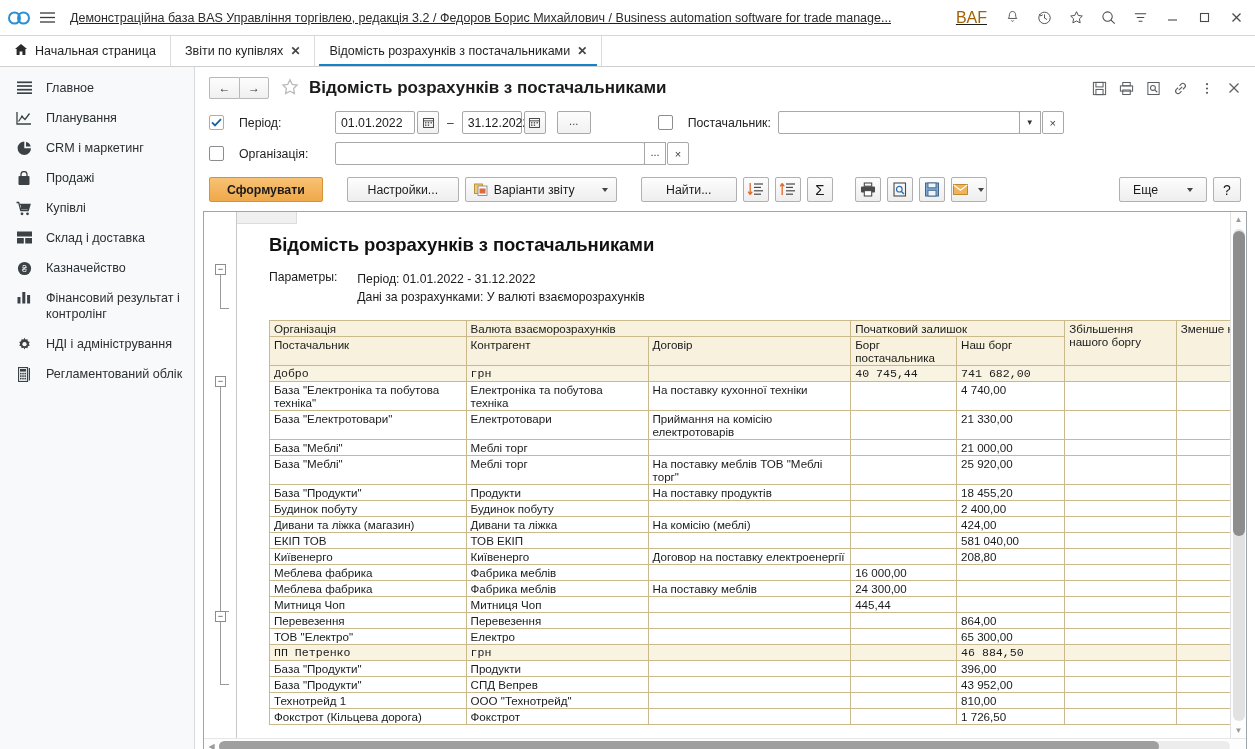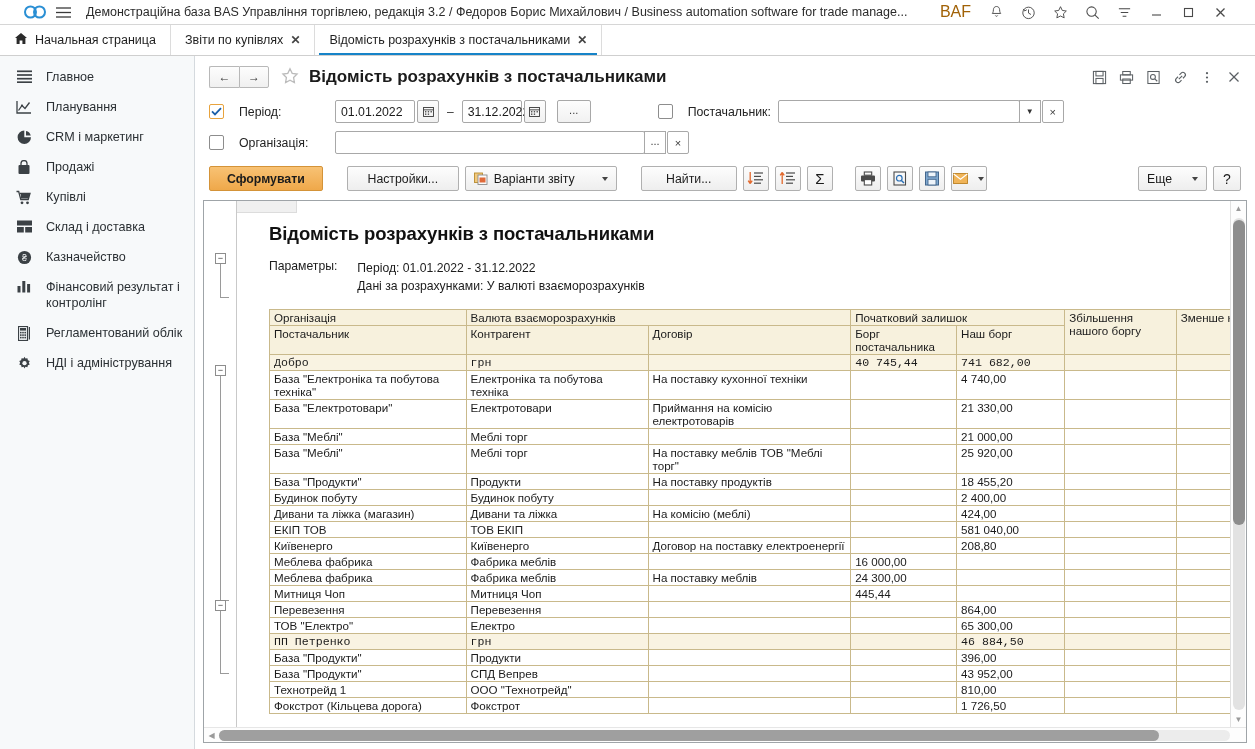--- a/index.html
+++ b/index.html
@@ -4,23 +4,24 @@
 <style>
   * { box-sizing: border-box; }
   html, body { margin:0; padding:0; }
   body {
     width:1255px; height:749px; overflow:hidden;
     font-family:"Liberation Sans", sans-serif;
     font-size:12px; color:#1f1f1f; background:#ffffff;
   }
   
   #titlebar {
-    height:25px; display:flex; align-items:center;
+    height:36px; display:flex; align-items:center;
     background:#ffffff; border-bottom:1px solid #d6d6d6;
-    padding:0 20px;
+    padding:0 4px;
+    text-decoration:underline;
   }
   .tb-logo { width:30px; display:flex; align-items:center; justify-content:center; color:#1f6fb5; }
   .tb-burger { width:26px; display:flex; align-items:center; justify-content:center; color:#3a3a3a; }
   #tb-title {
     margin-left:10px; font-size:12.5px; color:#2b2b2b; white-space:nowrap;
     overflow:hidden; text-overflow:ellipsis; flex:0 1 auto; max-width:860px;
   }
   #tb-right { margin-left:auto; display:flex; align-items:center; gap:2px; }
   .tb-icon {
     width:30px; height:24px; display:flex; align-items:center; justify-content:center;
@@ -338,48 +339,48 @@
         <svg width="14" height="13" viewBox="0 0 14 13">
             <rect x="0.5" y="6" width="3" height="6.5" fill="#3b4145"></rect>
             <rect x="5.3" y="1" width="3" height="11.5" fill="#3b4145"></rect>
             <rect x="10.1" y="4" width="3" height="8.5" fill="#3b4145"></rect>
           </svg>
       </span>
       <span>Фінансовий результат і контролінг</span>
     </div>
     <div class="side-item">
       <span class="side-ic">
+        <svg width="15" height="15" viewBox="0 0 16 16">
+            <path d="M8 0.8l1 1.9 2.1-.4.5 2.1 2 .8-1 1.9 1 1.9-2 .8-.5 2.1-2.1-.4-1 1.9-1-1.9-2.1.4-.5-2.1-2-.8 1-1.9-1-1.9 2-.8.5-2.1 2.1.4z" fill="#3b4145"></path>
+            <circle cx="8" cy="7.6" r="2.3" fill="#f7f9fa"></circle>
+          </svg>
+      </span>
+      <span>НДІ і адміністрування</span>
+    </div>
+    <div class="side-item">
+      <span class="side-ic">
         <svg width="13" height="15" viewBox="0 0 13 15">
             <rect x="0.5" y="0.5" width="9" height="14" fill="none" stroke="#3b4145" stroke-width="1.2"></rect>
             <rect x="2" y="2" width="6" height="2.6" fill="#3b4145"></rect>
             <g fill="#3b4145">
               <rect x="2" y="5.8" width="1.6" height="1.6"></rect>
               <rect x="4.2" y="5.8" width="1.6" height="1.6"></rect>
               <rect x="6.4" y="5.8" width="1.6" height="1.6"></rect>
               <rect x="2" y="8.3" width="1.6" height="1.6"></rect>
               <rect x="4.2" y="8.3" width="1.6" height="1.6"></rect>
               <rect x="6.4" y="8.3" width="1.6" height="1.6"></rect>
               <rect x="2" y="10.8" width="1.6" height="1.6"></rect>
               <rect x="4.2" y="10.8" width="1.6" height="1.6"></rect>
               <rect x="6.4" y="10.8" width="1.6" height="1.6"></rect>
             </g>
             <line x1="11.4" y1="1" x2="11.4" y2="13.6" stroke="#3b4145" stroke-width="1.2"></line>
           </svg>
       </span>
       <span>Регламентований облік</span>
     </div>
-    <div class="side-item">
-      <span class="side-ic">
-        <svg width="15" height="15" viewBox="0 0 16 16">
-            <path d="M8 0.8l1 1.9 2.1-.4.5 2.1 2 .8-1 1.9 1 1.9-2 .8-.5 2.1-2.1-.4-1 1.9-1-1.9-2.1.4-.5-2.1-2-.8 1-1.9-1-1.9 2-.8.5-2.1 2.1.4z" fill="#3b4145"></path>
-            <circle cx="8" cy="7.6" r="2.3" fill="#f7f9fa"></circle>
-          </svg>
-      </span>
-      <span>НДІ і адміністрування</span>
-    </div>
   </div>
 
   <div id="main">
 
     <div id="formhead">
       <div class="navbtns">
         <div class="navbtn">←</div>
         <div class="navbtn">→</div>
       </div>
       <span id="favstar">
@@ -560,21 +561,21 @@
         <span style="display:flex">
           <svg width="15" height="11" viewBox="0 0 15 11">
               <rect x="0.5" y="0.5" width="14" height="10" fill="#f0b458" stroke="#bb8224" stroke-width="0.9"></rect>
               <path d="M0.7 1L7.5 6.2 14.3 1" fill="none" stroke="#fff" stroke-width="1.1"></path>
             </svg>
         </span>
         <span class="caret"></span>
       </div>
 
       <div style="margin-left:auto"></div>
-      <div class="btn" style="width:69px;justify-content:center;gap:16px">
+      <div class="btn" style="width:88px;justify-content:space-between;gap:16px">
         <span>Еще</span>
         <span class="caret"></span>
       </div>
       <div class="btn" style="width:26px;font-size:14px">?</div>
     </div>
 
     <div id="reportarea">
       <div id="reportscroll">
         <div id="gutter">
           <div class="gut-box" style="top:52px">−</div>

